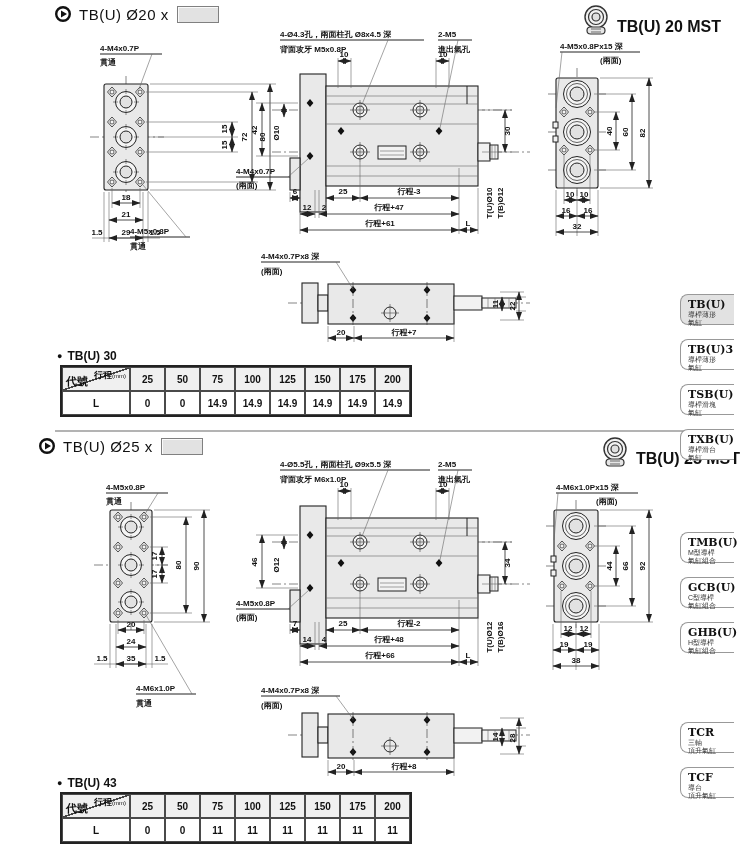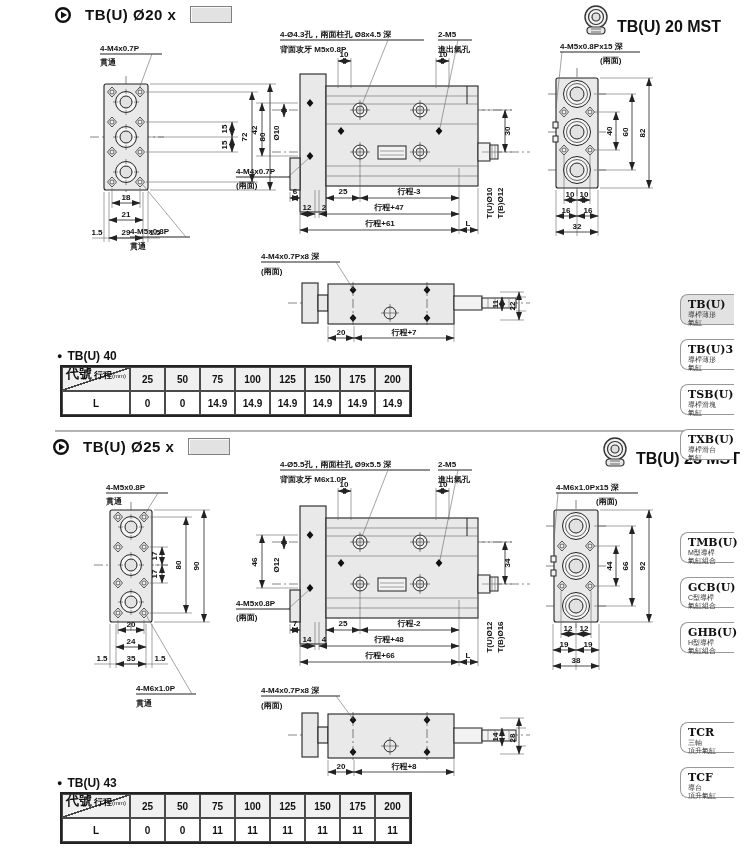--- a/index.html
+++ b/index.html
@@ -7,37 +7,37 @@
         font-family:"Liberation Sans","DejaVu Sans",sans-serif;color:#111}
   svg text{font-family:"Liberation Sans","DejaVu Sans",sans-serif}
   .dwg{position:absolute;left:0;top:0}
   .ln{stroke:#222;stroke-width:1;fill:none}
   .fillp{fill:#e9e9e9;stroke:#222;stroke-width:1.1}
   .fill2{fill:#f2f2f2;stroke:#222;stroke-width:1}
   .thin{stroke:#666;stroke-width:.6;fill:none}
   .cl{stroke:#333;stroke-width:.6;fill:none;stroke-dasharray:9 3 2 3}
   .dim{stroke:#222;stroke-width:.8;fill:none}
   .t{font-size:8px;font-weight:bold;fill:#111}
-  .sec-title{position:absolute;display:flex;align-items:center;gap:14px;font-weight:bold;
+  .sec-title{position:absolute;display:flex;align-items:flex-start;gap:8px;font-weight:normal;
              font-size:15px;letter-spacing:.5px}
   .stroke-box{display:inline-block;width:40px;height:15px;background:#e2e2e2;border:1px solid #808080;
               box-shadow:inset 1px 1px 0 #fafafa}
   .mst{position:absolute;display:flex;align-items:flex-end;gap:5px;font-weight:bold;font-size:16px}
   .tbl-title{position:absolute;font-weight:bold;font-size:12px;display:flex;align-items:center;gap:5px}
   .bullet{font-size:9px}
   .tbl{position:absolute;display:grid;grid-template-columns:68px repeat(8,35px);
        border:2px solid #222;background:#fff}
   .tbl .c{border:1px solid #4a4a4a;display:flex;align-items:center;justify-content:center;
           font-size:10px;font-weight:bold;height:24px;box-sizing:border-box}
   .hdr{background:#f0f0f0}
   .diag{position:relative;background-color:#f0f0f0;
     background-image:linear-gradient(to bottom right,transparent calc(50% - .7px),#444 calc(50% - .7px),#444 calc(50% + .7px),transparent calc(50% + .7px));}
   .dg-top{position:absolute;top:1px;right:3px;font-size:9px;font-weight:bold}
   .dg-unit{font-size:6px;font-weight:normal}
-  .dg-bot{position:absolute;bottom:7px;left:3px;font-size:13px;font-weight:bold}
+  .dg-bot{position:absolute;bottom:1px;left:3px;font-size:11px;font-weight:bold}
   .divider{position:absolute;left:55px;width:635px;height:2px;background:#b3b3b3}
   .tab{position:absolute;left:680px;width:54px;height:31px;background:#fff;border:1px solid #999;
        border-right:none;border-radius:8px 0 0 8px;box-sizing:border-box;padding:3px 2px 2px 7px;cursor:pointer}
   .tab.active{background:#e2e2e2}
   .tab-code{font-family:"DejaVu Serif","Liberation Serif",serif;font-weight:bold;font-size:11px;line-height:13px}
   .tab-desc{font-size:7px;line-height:8px;color:#333}
 </style>
 </head>
 <body>
 
@@ -535,21 +535,21 @@
 </svg>
 
 <div class="sec-title" style="left:55px;top:6px">
   <svg width="16" height="16">
         <circle cx="8" cy="8" r="6.8" fill="#fff" stroke="#111" stroke-width="2.4"></circle>
         <path d="M6 4.6 L12 8 L6 11.4 Z" fill="#111"></path>
       </svg>
   <span>TB(U) Ø20 x</span>
   <span class="stroke-box"></span>
 </div>
-<div class="sec-title" style="left:53px;top:438px">
+<div class="sec-title" style="left:39px;top:438px">
   <svg width="16" height="16">
         <circle cx="8" cy="8" r="6.8" fill="#fff" stroke="#111" stroke-width="2.4"></circle>
         <path d="M6 4.6 L12 8 L6 11.4 Z" fill="#111"></path>
       </svg>
   <span>TB(U) Ø25 x</span>
   <span class="stroke-box"></span>
 </div>
 
 <div class="mst" style="left:580px;top:4px">
   <svg width="32" height="32">
@@ -569,21 +569,21 @@
     <circle cx="16" cy="13" r="4" fill="#e0e0e0" stroke="#333" stroke-width="1.2"></circle>
     <rect x="7" y="23" width="18" height="7" rx="3.5" fill="#e6e6e6" stroke="#333" stroke-width="1.2"></rect>
     <line x1="11" y1="25" x2="21" y2="25" stroke="#333" stroke-width=".7"></line>
         <line x1="11" y1="28" x2="21" y2="28" stroke="#333" stroke-width=".7"></line>
   </svg>
   <span>TB(U) 25 MST</span>
 </div>
 
 <div class="tbl-title" style="left:57px;top:349px">
   <span class="bullet">●</span>
-  <span>TB(U) 40</span>
+  <span>TB(U) 30</span>
 </div>
 <div class="tbl" style="left:60px;top:365px">
   <div class="c hdr diag">
     <span class="dg-top"><span>行程</span><span class="dg-unit">(mm)</span></span>
     <span class="dg-bot">代號</span>
   </div>
   <div class="c hdr">25</div>
   <div class="c hdr">50</div>
   <div class="c hdr">75</div>
   <div class="c hdr">100</div>

